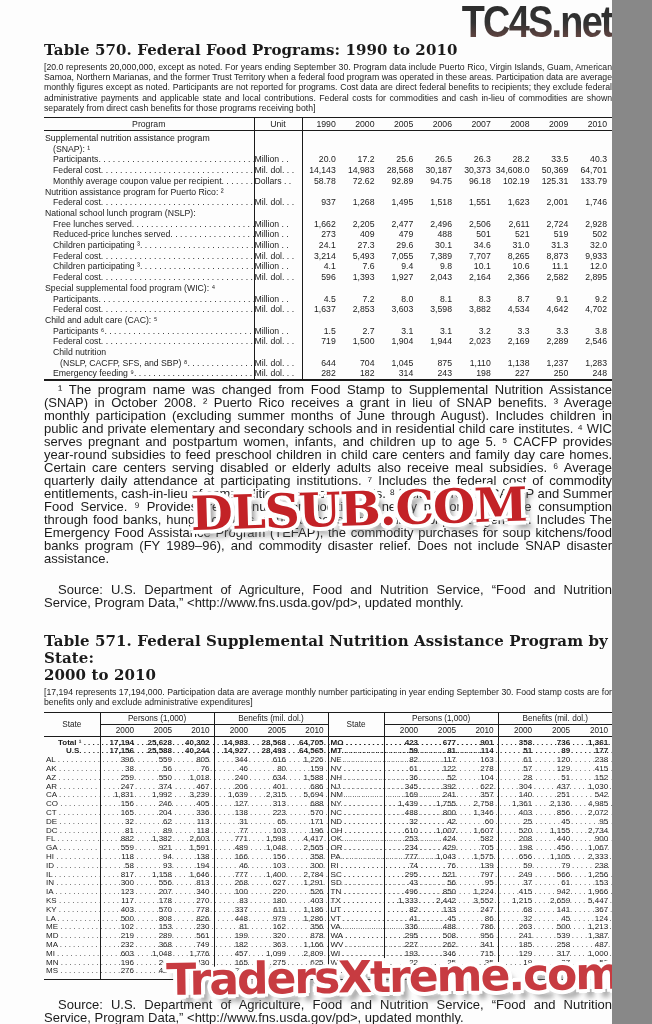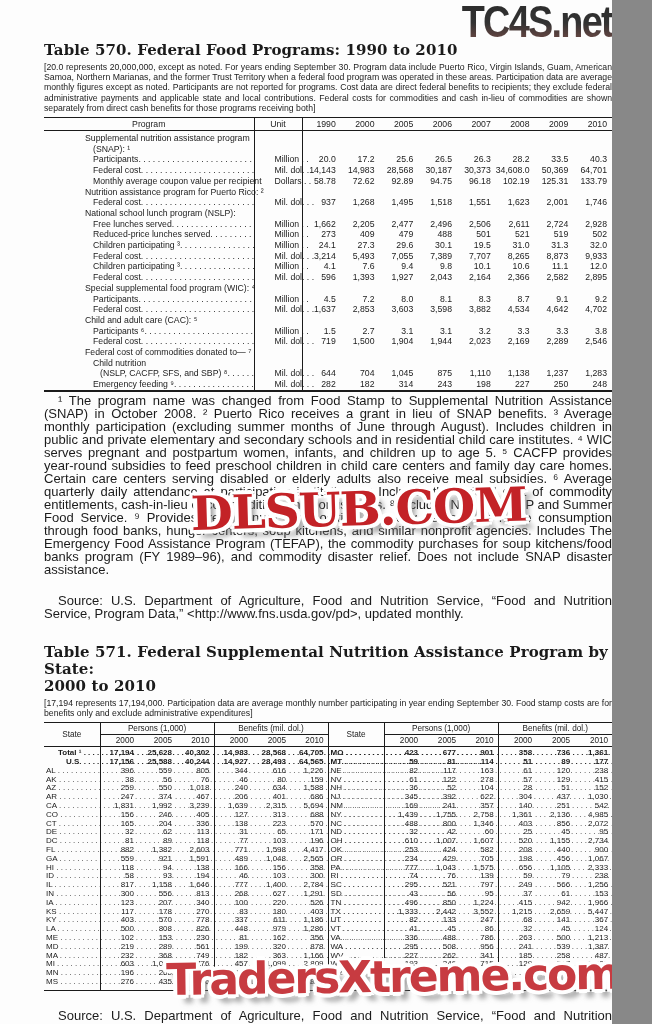--- a/index.html
+++ b/index.html
@@ -13,23 +13,23 @@
   .intro{font-size:8.7px;line-height:10.2px;margin:3px 0 4px 0;text-align:justify;}
 
   
   table{border-collapse:collapse;table-layout:fixed;width:568px;font-size:8.7px;}
   #t570{border-top:1.5px solid #1b1b1b;border-bottom:2px solid #1b1b1b;}
   #t570 thead th{font-weight:normal;font-size:8.7px;border-bottom:1px solid #1b1b1b;
                  padding:1px 2px;}
   #t570 thead th.yh{text-align:right;padding-right:5px;}
   #t570 td{line-height:10.7px;padding:0;vertical-align:bottom;}
   #t570 .unitcol{border-left:1px solid #1b1b1b;border-right:1px solid #1b1b1b;}
-  #t570 td.unit{padding-left:20px;white-space:nowrap;}
+  #t570 td.unit{padding-left:0;white-space:nowrap;}
   #t570 td.num{text-align:right;padding-right:5px;white-space:nowrap;}
-  #t570 td.lbl .lead{display:flex;margin-left:40px;}
+  #t570 td.lbl .lead{display:flex;}
   .lead .t{white-space:nowrap;}
   .lead .d{flex:1;overflow:hidden;white-space:nowrap;color:#1b1b1b;}
   #t570 td.lbl.i0{padding-left:1px;}
   #t570 td.lbl.i1{padding-left:9px;}
   #t570 td.lbl.i2{padding-left:16px;}
   #t570 tbody tr:first-child td{padding-top:2px;}
 
   
   .fnote{font-size:13px;line-height:13px;margin:2px 0 0 0;text-align:justify;text-indent:14px;}
   .fnote.src{text-indent:14px;margin-top:18px;}
@@ -289,21 +289,21 @@
                 <div class="lead">
                   <span class="t">Children participating ³</span>
                   <span class="d"> . . . . . . . . . . . . . . . . . . . . . . . . . . . . . . . . . . . . . . . . . . . . . . . . . . . . . . . . . . . . . . . . . . . . . . . . . . . . . . . . . . . . . . . . . .</span>
                 </div>
               </td>
               <td class="unitcol unit">Million . .</td>
               <td class="num">24.1</td>
               <td class="num">27.3</td>
               <td class="num">29.6</td>
               <td class="num">30.1</td>
-              <td class="num">19.5</td>
+              <td class="num">34.6</td>
               <td class="num">31.0</td>
               <td class="num">31.3</td>
               <td class="num">32.0</td>
             </tr>
             <tr>
               <td class="lbl i1">
                 <div class="lead">
                   <span class="t">Federal cost</span>
                   <span class="d"> . . . . . . . . . . . . . . . . . . . . . . . . . . . . . . . . . . . . . . . . . . . . . . . . . . . . . . . . . . . . . . . . . . . . . . . . . . . . . . . . . . . . . . . . . .</span>
                 </div>
@@ -444,36 +444,20 @@
               </td>
               <td class="unitcol unit">Mil. dol. . .</td>
               <td class="num">719</td>
               <td class="num">1,500</td>
               <td class="num">1,904</td>
               <td class="num">1,944</td>
               <td class="num">2,023</td>
               <td class="num">2,169</td>
               <td class="num">2,289</td>
               <td class="num">2,546</td>
-            </tr>
-            <tr>
-              <td class="lbl i0">
-                <div class="lead">
-                  <span class="t">Federal cost of commodities donated to— ⁷</span>
-                </div>
-              </td>
-              <td class="unitcol unit"></td>
-              <td class="num"></td>
-              <td class="num"></td>
-              <td class="num"></td>
-              <td class="num"></td>
-              <td class="num"></td>
-              <td class="num"></td>
-              <td class="num"></td>
-              <td class="num"></td>
             </tr>
             <tr>
               <td class="lbl i1">
                 <div class="lead">
                   <span class="t">Child nutrition</span>
                 </div>
               </td>
               <td class="unitcol unit"></td>
               <td class="num"></td>
               <td class="num"></td>

